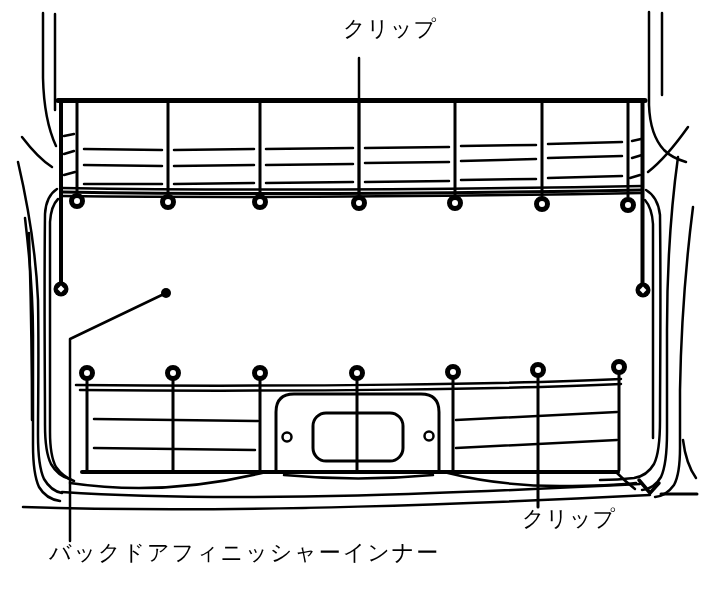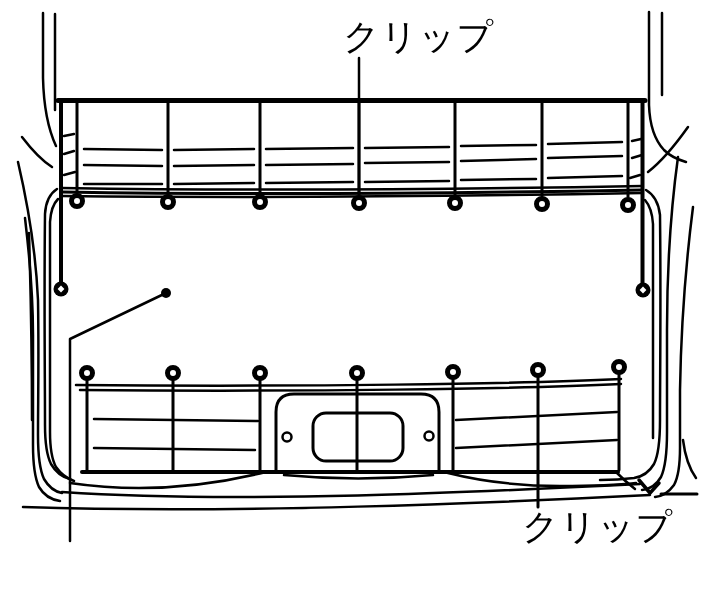--- a/index.html
+++ b/index.html
@@ -7,21 +7,21 @@
     position:relative;
     width:722px;height:592px;
     background:#fff;
     font-family:"DejaVu Sans", sans-serif;
     overflow:hidden;
   }
   .stage svg{position:absolute;left:0;top:0;}
   .diagram-label{
     position:absolute;
     color:#000;
-    font-size:36px;
+    font-size:22px;
     line-height:1.1;
     letter-spacing:1px;
     white-space:nowrap;
   }
   .label-top-clip{left:343px;top:17px;}
   .label-bottom-clip{left:522px;top:507px;}
   .label-part-name{left:49px;top:541px;letter-spacing:2px;}
 </style>
 </head>
 <body>
@@ -154,13 +154,14 @@
       <path d="M359,58 V193"></path>
       <path d="M166,293 L70,339 V541"></path>
       <circle cx="166" cy="293" r="5" fill="#000" stroke="none"></circle>
     </g>
   </svg>
 
   <div class="diagram-label label-top-clip">クリップ</div>
 
   <div class="diagram-label label-bottom-clip">クリップ</div>
 
+  <div class="diagram-label label-part-name">バックドアフィニッシャーインナー</div>
 </div>
 
 </body></html>

